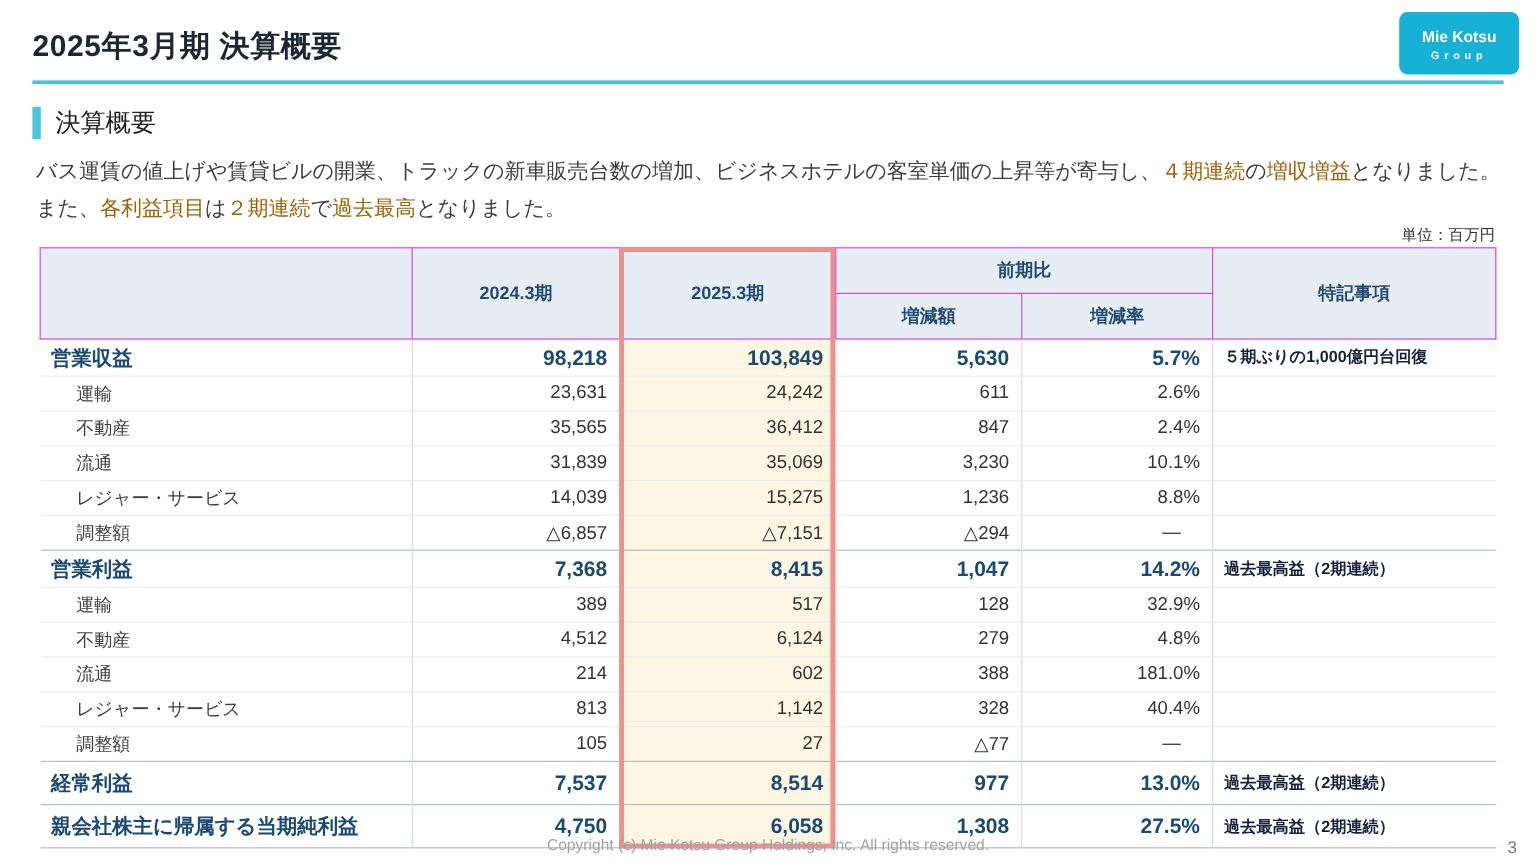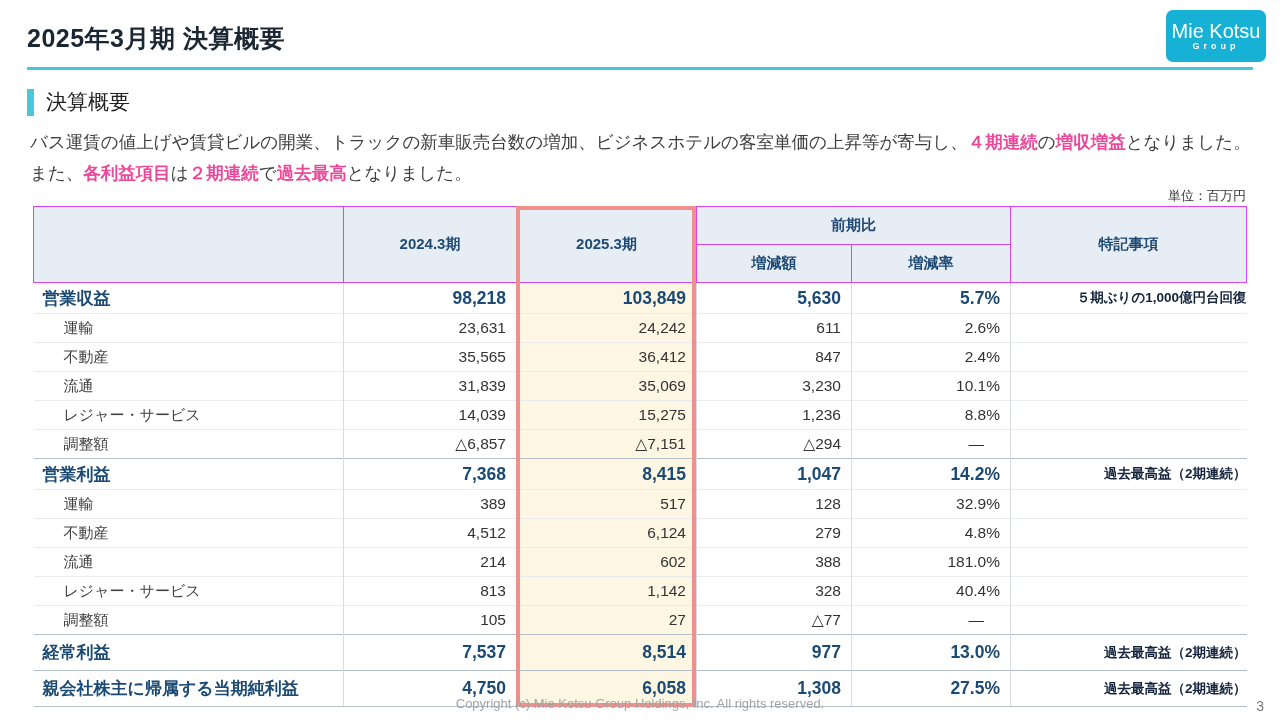--- a/index.html
+++ b/index.html
@@ -15,34 +15,34 @@
   }
   .title-divider{
     position:absolute;left:27px;top:67px;width:1226px;height:3px;
     background:#45c4da;
   }
   .logo{
     position:absolute;right:14px;top:10px;width:100px;height:52px;
     background:#16b1d4;border-radius:7px;color:#fff;
     display:flex;flex-direction:column;align-items:center;justify-content:center;
   }
-  .logo-main{font-size:20px;font-weight:normal;line-height:18px;}
+  .logo-main{font-size:13px;font-weight:bold;line-height:18px;}
   .logo-sub{font-size:9px;font-weight:bold;letter-spacing:4px;margin-top:1px;}
   
   .section-heading{
     position:absolute;left:27px;top:88px;display:flex;align-items:center;
   }
   .sec-bar{width:7px;height:27px;background:#4cc6da;margin-right:12px;}
   .sec-title{font-size:21px;font-weight:normal;color:#222;}
   
   .summary{
     position:absolute;left:30px;top:127px;width:1222px;
     font-size:17.5px;line-height:31px;color:#3d3d3d;
   }
-  .summary .hl{color:#ec4899;font-weight:bold;}
+  .summary .hl{color:#a16207;font-weight:normal;}
   
   .unit-label{
     position:absolute;right:34px;top:187px;font-size:13px;color:#333;
   }
   
   .table-wrap{position:absolute;left:33px;top:206px;width:1213px;}
   table{border-collapse:collapse;table-layout:fixed;width:1213px;}
   th{
     background:#e7edf4;color:#1f4a74;font-weight:bold;font-size:15px;
     border:1px solid #d946ef;padding:4px;height:29px;
@@ -58,21 +58,21 @@
   .row-sub{height:29px;}
   .row-big{height:36px;}
   td.hl-col{background:#fcf6e3;}
   
   td .lbl-group{font-size:17px;font-weight:bold;color:#1b4a74;padding-left:9px;display:block;}
   td .lbl-sub{font-size:15px;color:#3f3f3f;padding-left:30px;display:block;}
   td.num{text-align:right;padding-right:10px;}
   td.num.g{font-size:17.5px;font-weight:bold;color:#1b4a74;}
   td.num.s{font-size:15.5px;color:#333;}
   td.num.dash{padding-right:26px;}
-  td.note{font-size:13.5px;font-weight:bold;color:#14233c;padding-left:9px;text-align:right;}
+  td.note{font-size:13.5px;font-weight:bold;color:#14233c;padding-left:9px;text-align:left;}
   
   .highlight-frame{
     position:absolute;left:483px;top:0;width:180px;height:100%;
     border:4px solid #f0908c;box-sizing:border-box;pointer-events:none;
   }
   
   .copyright{
     position:absolute;bottom:9px;left:0;width:100%;text-align:center;
     font-size:13px;color:#a3a3a3;
   }

